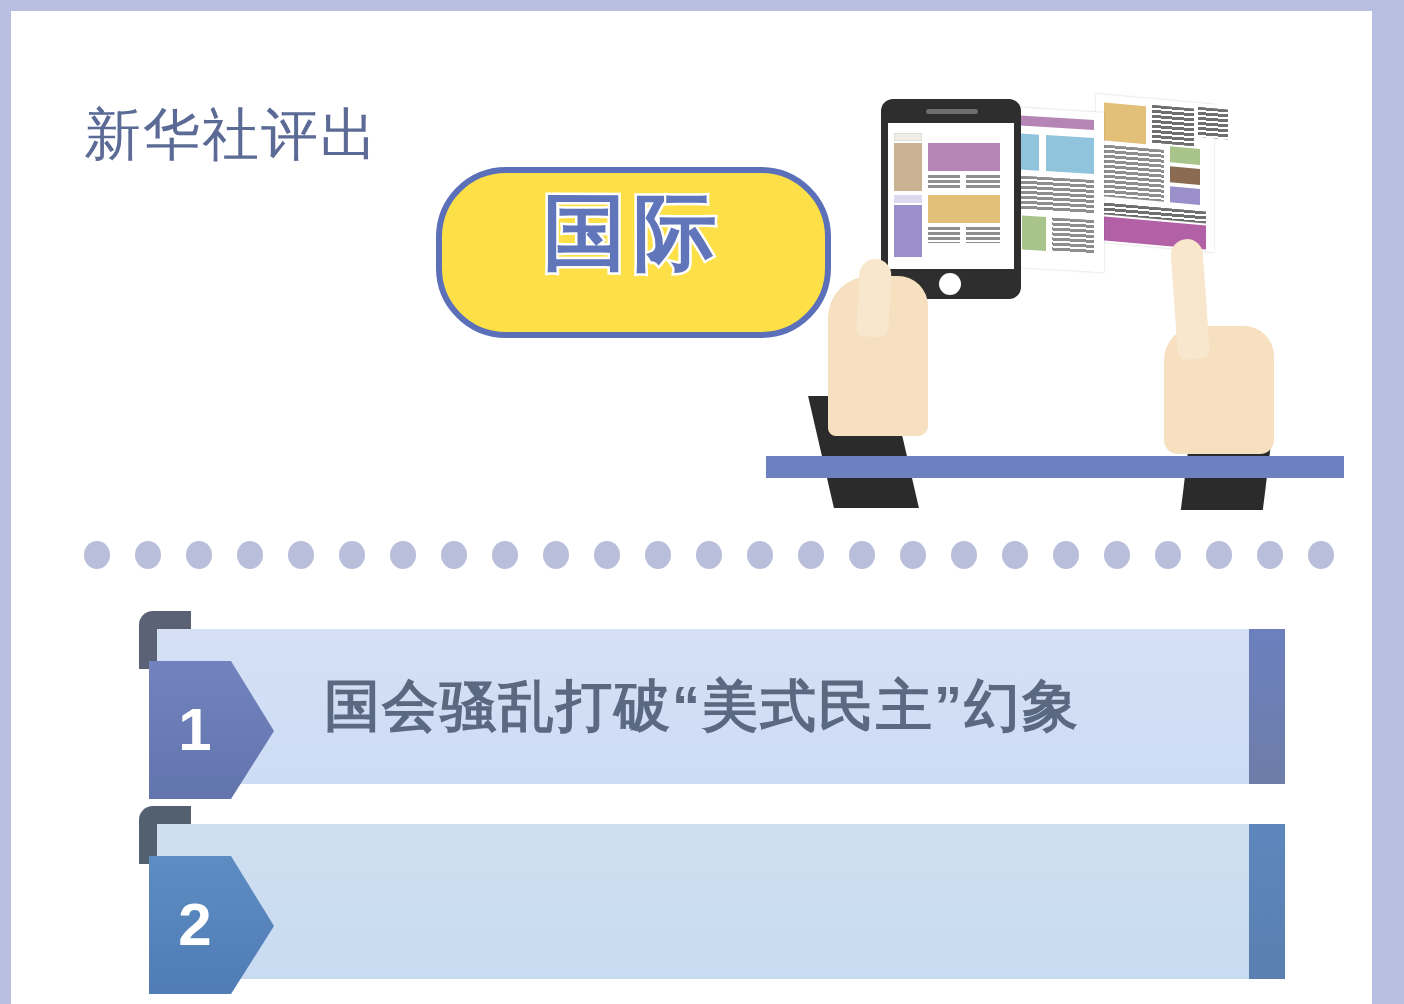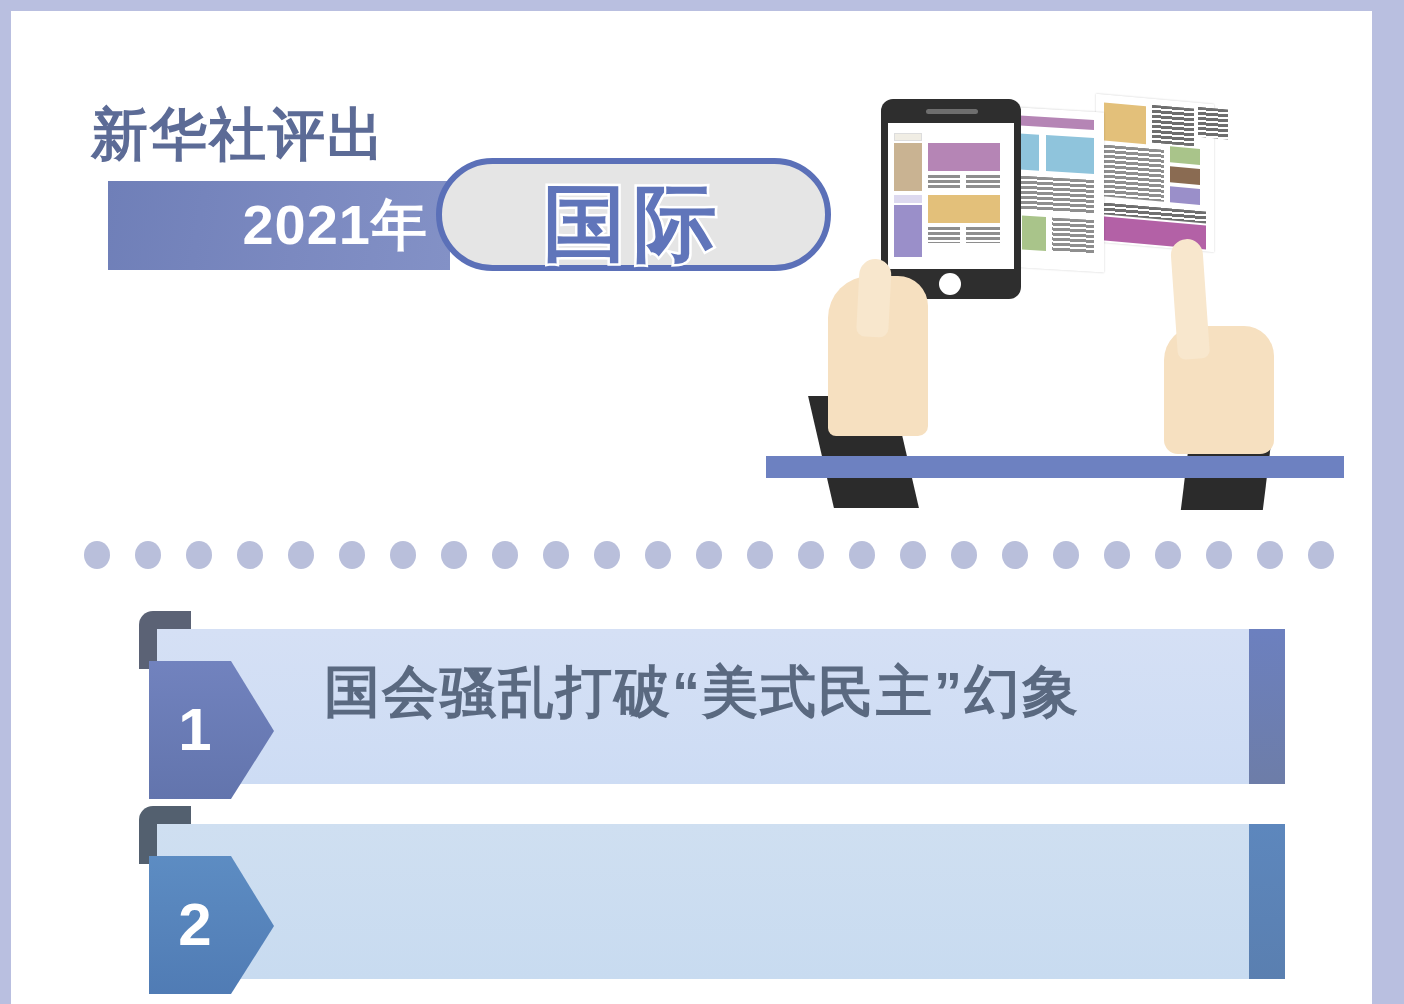--- a/index.html
+++ b/index.html
@@ -14,47 +14,47 @@
     left:11px;top:11px;
     width:1361px;height:993px;
     background:#ffffff;
     overflow:hidden;
   }
 
   
   .header{position:absolute;left:0;top:0;width:1361px;height:520px;}
 
   .kicker{
-    position:absolute;left:80px;top:86px;
-    font-size:57px;font-weight:bold;
+    position:absolute;left:73px;top:86px;
+    font-size:57px;font-weight:normal;
     letter-spacing:2px;
     color:#5c6b96;
     -webkit-text-stroke:2px #ffffff;
     paint-order:stroke fill;
     white-space:nowrap;
   }
 
   .year-band{
     position:absolute;left:97px;top:170px;
     width:342px;height:89px;
     background:linear-gradient(100deg,#6f7fb8 0%,#7b89c0 55%,#8391c6 100%);
   }
   .year-text{
     position:absolute;left:0;top:0;width:342px;height:89px;
     display:flex;align-items:center;justify-content:flex-end;
     padding-right:22px;box-sizing:border-box;
     color:#ffffff;font-size:56px;font-weight:bold;letter-spacing:1px;
   }
 
   .intl-pill{
-    position:absolute;left:425px;top:147px;
-    width:395px;height:113px;
+    position:absolute;left:425px;top:156px;
+    width:395px;height:171px;
     border:6px solid #5b70b8;
     border-radius:70px;
-    background:#e5e5e5;
+    background:#fde047;
     box-sizing:border-box;
   }
   .intl-text{
     position:absolute;left:0;top:0;width:383px;height:121px;
     display:flex;align-items:center;justify-content:center;
     color:#6075ba;font-size:83px;font-weight:bold;letter-spacing:8px;
     -webkit-text-stroke:5px #ffffff;
     paint-order:stroke fill;
   }
 
@@ -166,39 +166,36 @@
     position:absolute;left:10px;top:36px;
     width:125px;height:165px;
     clip-path:polygon(0 14px,82px 14px,125px 84px,82px 152px,0 152px);
   }
   .row-num{
     position:absolute;left:0;top:0;width:92px;height:165px;
     display:flex;align-items:center;justify-content:center;
     color:#ffffff;font-size:60px;font-weight:bold;
   }
   .row-title{
-    position:absolute;left:185px;top:4px;
+    position:absolute;left:185px;top:18px;
     height:155px;width:930px;
     display:flex;align-items:center;
     font-size:56px;font-weight:bold;letter-spacing:2px;
     white-space:nowrap;
   }
 </style>
 </head>
 <body>
 
 <div class="page">
 
   <div class="header">
 
     <div class="kicker">新华社评出</div>
 
-    <div class="year-band">
-      <div class="year-text">2021年</div>
-    </div>
 
     <div class="intl-pill">
       <div class="intl-text">国际</div>
     </div>
 
 
     <div class="illo">
 
       <div class="page-sheet sheet-r">
         <div class="blk" style="left:8px;top:8px;width:42px;height:38px;background:#e3c07a;"></div>

